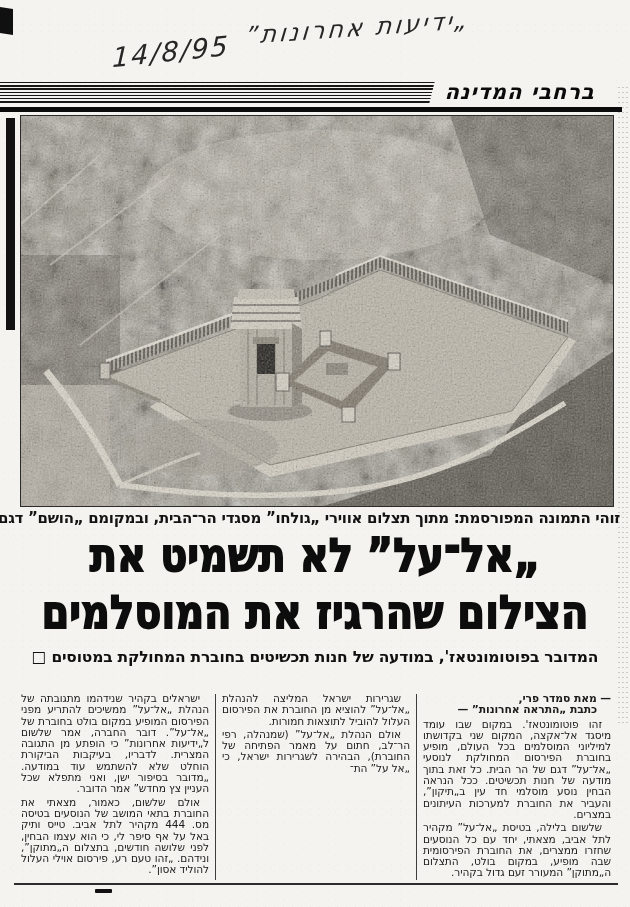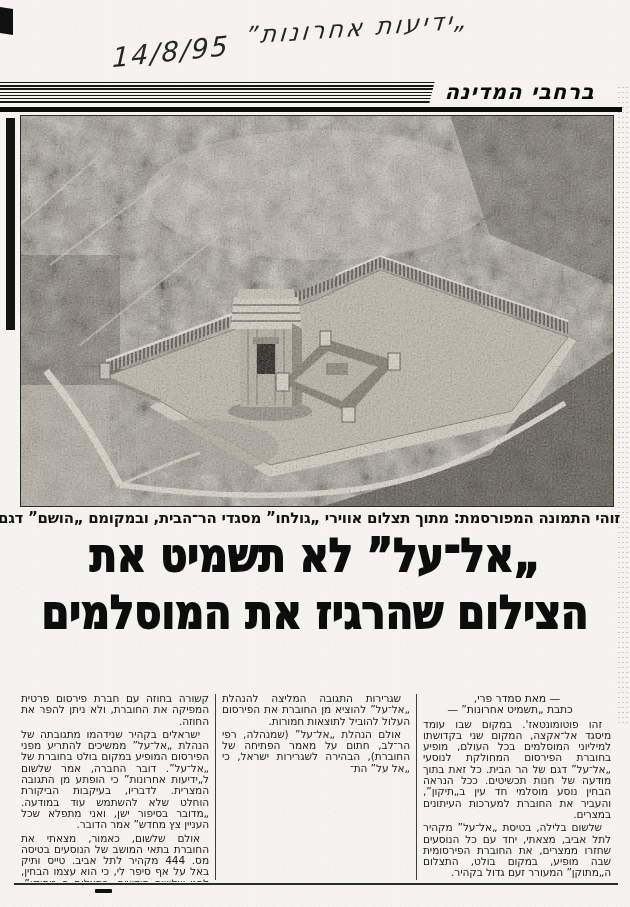--- a/index.html
+++ b/index.html
@@ -59,21 +59,21 @@
   }
   
   .columns{
     position:absolute;left:16px;top:692px;width:600px;height:190px;overflow:hidden;
     direction:rtl;display:flex;
   }
   .col{flex:1 1 0;padding:1px 5px 0 5px;font-size:10.6px;line-height:11.3px;text-align:justify;color:#1b1b1b;letter-spacing:-.1px;}
   .col p{margin:0 0 2px 0;text-indent:9px;}
   .col p.cont{text-indent:0;}
   .col-rule{width:1px;background:#3d3d3d;margin:2px 1px;}
-  .byline{font-weight:normal;text-align:center;text-indent:0 !important;margin-bottom:3px !important;font-size:10.8px;}
+  .byline{font-weight:bold;text-align:right;text-indent:0 !important;margin-bottom:3px !important;font-size:10.8px;}
   .byline .b2{display:block;padding-right:14px;}
   .bottom-rule{position:absolute;left:14px;top:883px;width:604px;height:2px;background:#2c2c2c;}
   .end-dash{position:absolute;left:95px;top:889px;width:17px;height:4px;background:#111;border-radius:1px;}
 </style>
 </head>
 <body>
 
 <div class="page">
 
   <div class="speckle"></div>
@@ -184,45 +184,45 @@
   </div>
 
   <div class="caption">זוהי התמונה המפורסמת: מתוך תצלום אווירי „גולחו” מסגדי הר־הבית, ובמקומם „הושם” דגם בית־המקדש. שאר הנוף לא שונה</div>
 
   <div class="headline">
     <div>„אל־על” לא תשמיט את</div>
     <div>הצילום שהרגיז את המוסלמים</div>
   </div>
 
   <div class="subhead">
+    <div>המדובר בפוטומונטאז', במודעה של חנות תכשיטים בחוברת המחולקת במטוסים □</div>
   </div>
 
   <div class="columns">
 
     <div class="col">
       <p class="byline">
         <span>— מאת סמדר פרי,</span>
-        <span class="b2">כתבת „תשמיט אחרונות” —</span>
+        <span class="b2">כתבת „התראה אחרונות” —</span>
       </p>
       <p>זהו פוטומונטאז'. במקום שבו עומד מיסגד אל־אקצה, המקום שני בקדושתו למיליוני המוסלמים בכל העולם, מופיע בחוברת הפירסום המחולקת לנוסעי „אל־על” דגם של הר הבית. כל זאת בתוך מודעה של חנות תכשיטים. ככל הנראה הבחין נוסע מוסלמי חד עין ב„תיקון”, והעביר את החוברת למערכות העיתונים במצרים.</p>
       <p>שלשום בלילה, בטיסת „אל־על” מקהיר לתל אביב, מצאתי, יחד עם כל הנוסעים שחזרו ממצרים, את החוברת הפירסומית שבה מופיע, במקום בולט, התצלום ה„מתוקן” המעורר זעם גדול בקהיר.</p>
       <p>תחילה נתפרסמה ידיעה על „המזימה הישראלית החדשה”, ולפני שלושה ימים חזרו אל</p>
     </div>
 
     <div class="col-rule"></div>
 
     <div class="col">
-      <p>שגרירות התגובה המליצה להנהלת „אל־על” להוציא מן החוברת את הפירסום העלול להוביל לתוצאות חמורות.</p>
+      <p>שגרירות ישראל המליצה להנהלת „אל־על” להוציא מן החוברת את הפירסום העלול להוביל לתוצאות חמורות.</p>
       <p>אולם הנהלת „אל־על” (שמנהלה, רפי הר־לב, חתום על מאמר הפתיחה של החוברת), הבהירה לשגרירות ישראל, כי „אל על” הת־</p>
     </div>
 
     <div class="col-rule"></div>
 
     <div class="col">
-      <p class="cont">קשורה בחוזה עם חברת פירסום פרטית המפיקה את החוברת, ולא ניתן להפר את החוזה.</p>
       <p>ישראלים בקהיר שנידהמו מתגובתה של הנהלת „אל־על” ממשיכים להתריע מפני הפירסום המופיע במקום בולט בחוברת של „אל־על”. דובר החברה, אמר שלשום ל„ידיעות אחרונות” כי הופתע מן התגובה המצרית. לדבריו, בעיקבות הביקורת הוחלט שלא להשתמש עוד במודעה. „מדובר בסיפור ישן, ואני מתפלא שכל העניין צץ מחדש” אמר הדובר.</p>
       <p>אולם שלשום, כאמור, מצאתי את החוברת בתאי המושב של הנוסעים בטיסה מס. 444 מקהיר לתל אביב. טייס ותיק באל על אף סיפר לי, כי הוא עצמו הבחין, לפני שלושה חודשים, בתצלום ה„מתוקן”, ונידהם. „זהו טעם רע, פירסום אוילי העלול להוליד אסון”.</p>
     </div>
 
   </div>
 
   <div class="bottom-rule"></div>
   <div class="end-dash"></div>
 
 </div>

